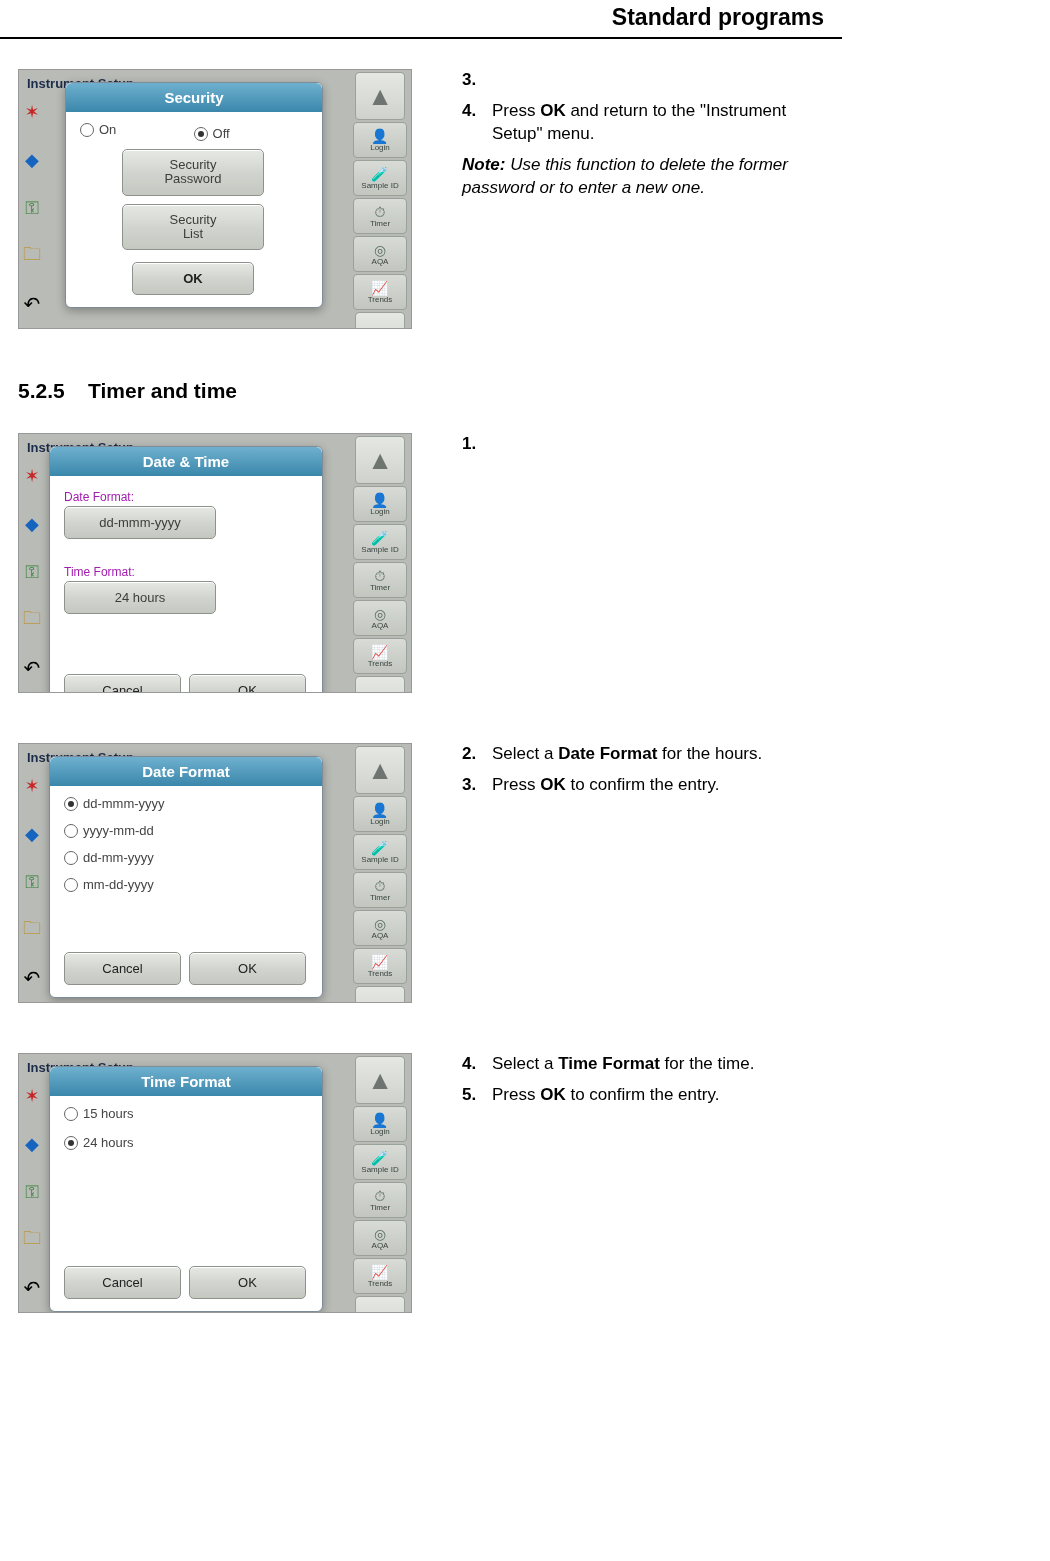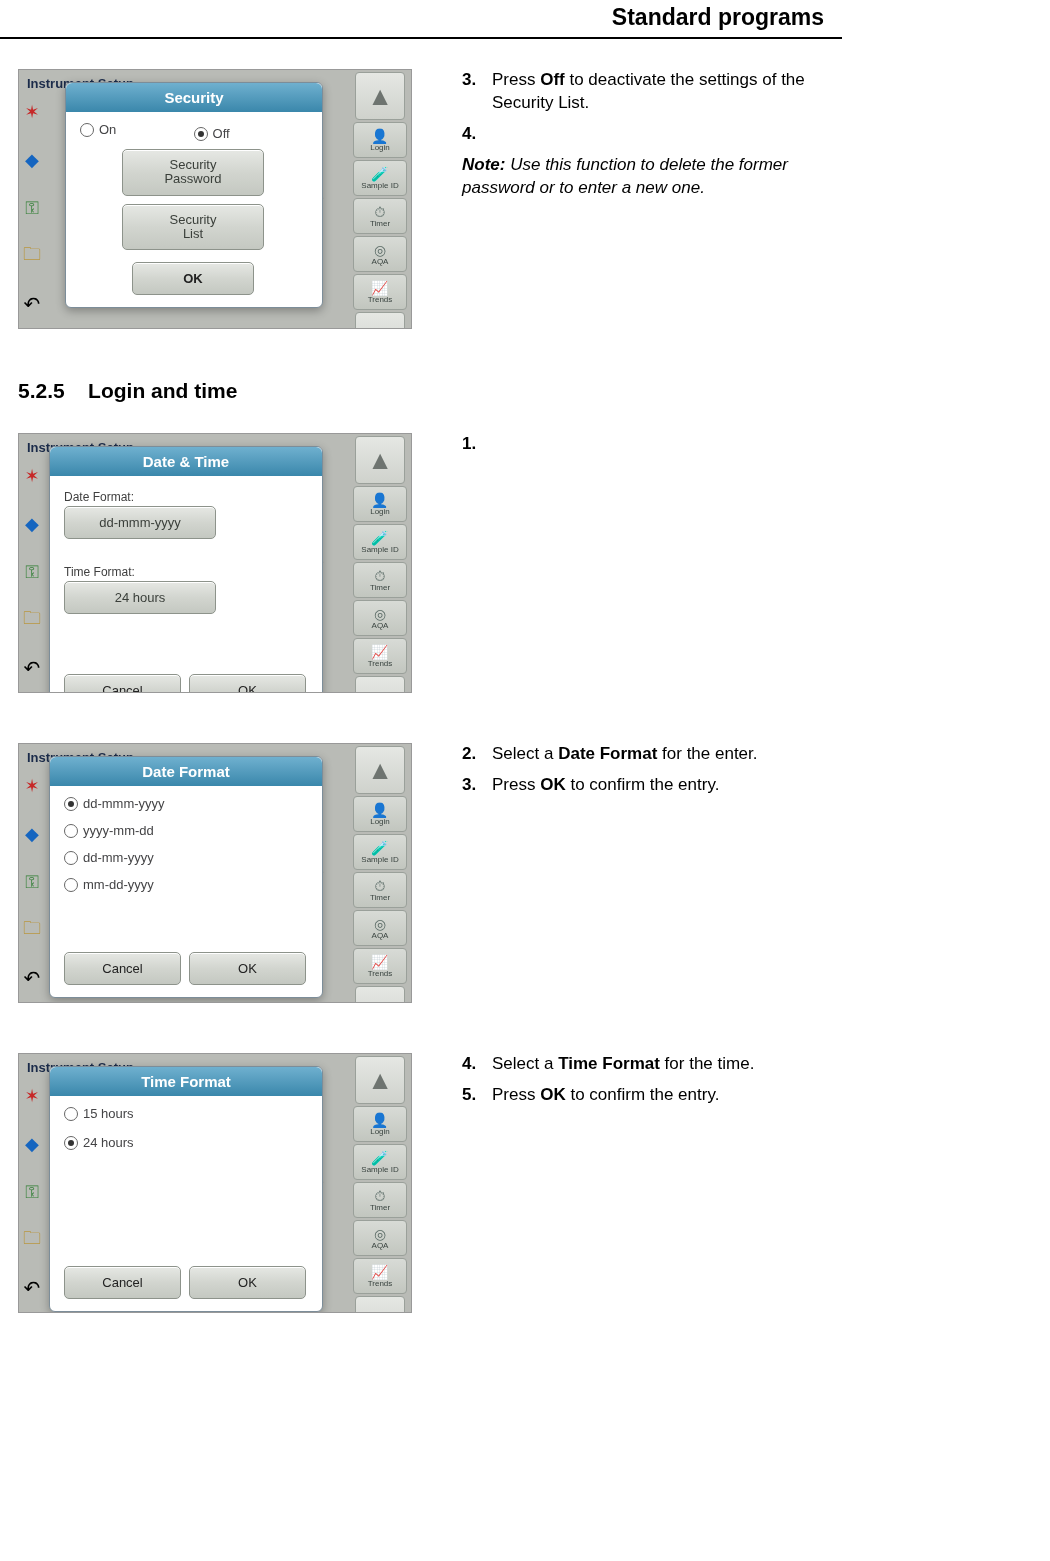--- a/index.html
+++ b/index.html
@@ -148,21 +148,21 @@
     display:inline-block;
     background: linear-gradient(#e6e8e4 0%, #d2d5cf 50%, #c4c8c1 100%);
     border: 1px solid #8d938b; border-radius: 5px;
     padding: 8px 0;
     font-size: 13px; color:#3a3f3a;
     text-align:center;
     box-shadow: inset 0 1px 0 #fff;
     filter: blur(0.3px);
   }
   .gbtn.clear { filter: none; font-weight: normal; color:#222;margin-top:48px; }
-  .lbl { font-size: 12px; color:#404040; margin: 4px 0 2px 0; filter: blur(0.3px); }
+  .lbl { font-size: 12px; color:#a21caf; margin: 4px 0 2px 0; filter: blur(0.3px); }
 
   .btnrow { display:flex; gap:8px; margin-top:12px; }
   .btnrow .gbtn { flex:1; }
   
   .dlg1 { left: 46px; top: 12px; width: 256px; }
   .dlg2 { left: 30px; top: 12px; width: 272px; }
   .dlg3 { left: 30px; top: 12px; width: 272px; }
   .dlg4 { left: 30px; top: 12px; width: 272px; }
 </style>
 </head>
@@ -232,32 +232,32 @@
 List</div>
               <div class="gbtn clear" style="width:120px; margin:0 auto; display:block; font-weight:bold;">OK</div>
             </div>
           </div>
         </div>
       </div>
       <div class="instructions-cell">
         <ol class="steps">
           <li>
               <span class="num">3.</span>
-              <span><span>Press </span><b>Off</b><span> to deactivate the settings of the Security List.</span></span>
             </li>
           <li>
               <span class="num">4.</span>
+              <span><span>Press </span><b>OK</b><span> and return to the "Instrument Setup" menu.</span></span>
             </li>
         </ol>
         <div class="note"><b>Note:</b><span> Use this function to delete the former password or to enter a new one.</span></div>
       </div>
     </div>
 
     <div class="section-heading">
-      <span>5.2.5</span>&nbsp;&nbsp;&nbsp;&nbsp;<span>Login and time</span>
+      <span>5.2.5</span>&nbsp;&nbsp;&nbsp;&nbsp;<span>Timer and time</span>
     </div>
 
     <div class="row">
       <div class="screenshot-cell">
         <div class="device">
           <div class="bg-instr">Instrument Setup</div>
           <div class="left-icons">
             <div class="li-icon li-red">✶</div>
             <div class="li-icon li-blue">◆</div>
             <div class="li-icon li-green">⚿</div>
@@ -377,21 +377,21 @@
                 <div class="gbtn clear">OK</div>
               </div>
             </div>
           </div>
         </div>
       </div>
       <div class="instructions-cell">
         <ol class="steps">
           <li>
               <span class="num">2.</span>
-              <span><span>Select a </span><b>Date Format</b><span> for the enter.</span></span>
+              <span><span>Select a </span><b>Date Format</b><span> for the hours.</span></span>
             </li>
           <li>
               <span class="num">3.</span>
               <span><span>Press </span><b>OK</b><span> to confirm the entry.</span></span>
             </li>
         </ol>
       </div>
     </div>
 
     <div class="row" style="margin-bottom:0;">

